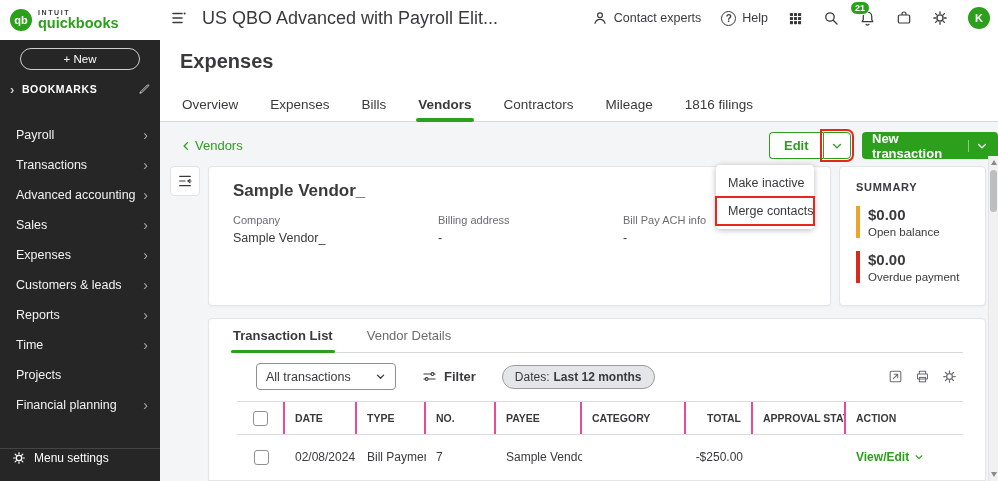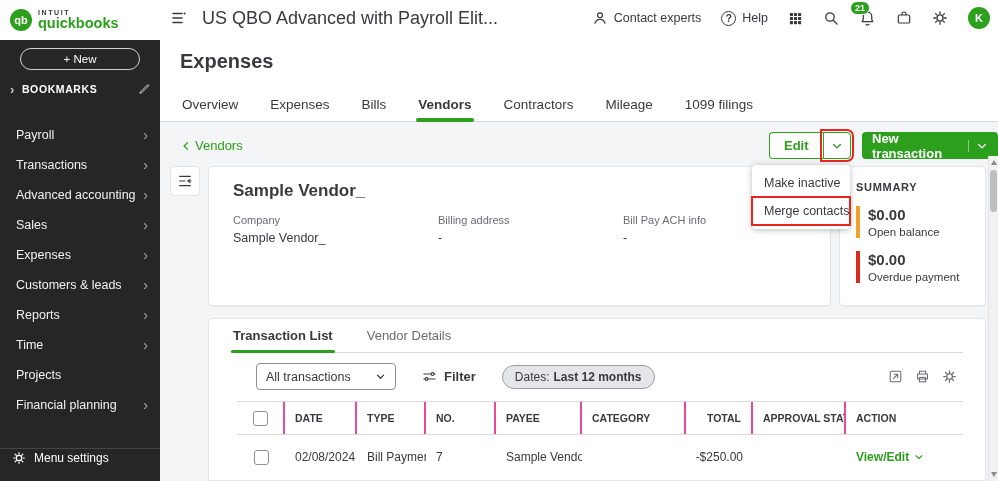--- a/index.html
+++ b/index.html
@@ -56,21 +56,21 @@
   .back-link{position:absolute;left:20px;top:16px;display:flex;align-items:center;gap:3px;color:#2ca01c;
              font-size:13px;cursor:pointer}
   .edit-split{position:absolute;left:609px;top:10px;height:27px;display:flex;cursor:pointer}
   .edit-main{border:1px solid #2ca01c;border-right:none;border-radius:4px 0 0 4px;background:#fff;
              color:#2ca01c;font-size:13px;font-weight:bold;padding:0 14px;display:flex;align-items:center}
   .edit-caret{border:1px solid #2ca01c;border-radius:0 4px 4px 0;background:#fff;color:#2ca01c;width:28px;
               display:flex;align-items:center;justify-content:center;outline:2px solid #e8261d;outline-offset:1px}
   .new-tx{position:absolute;left:702px;top:10px;width:136px;height:27px;background:#2ca01c;border-radius:4px;
           color:#fff;font-size:13px;font-weight:bold;display:flex;align-items:center;padding:0 10px;cursor:pointer}
   .new-tx .cdown{margin-left:auto;border-left:1px solid rgba(255,255,255,.45);padding-left:7px;display:flex}
-  .dropdown{position:absolute;left:592px;top:43px;width:98px;background:#fff;border-radius:4px;
+  .dropdown{position:absolute;left:556px;top:43px;width:98px;background:#fff;border-radius:4px;
             box-shadow:0 1px 6px rgba(0,0,0,.28);z-index:20;padding:4px 0}
   .dd-item{padding:7px 12px;font-size:12.5px;white-space:nowrap;cursor:pointer}
   .dd-item.annot{outline:2px solid #e8261d;outline-offset:-1px}
 
   .collapse-btn{position:absolute;left:10px;top:44px;width:30px;height:30px;background:#fff;border:1px solid #e3e3e3;
                 border-radius:4px;display:flex;align-items:center;justify-content:center;cursor:pointer}
 
   .card{background:#fff;border:1px solid #e3e5e8;border-radius:4px;box-shadow:0 1px 2px rgba(0,0,0,.04)}
   .vendor-card{position:absolute;left:48px;top:44px;width:623px;height:140px;padding:14px 24px 0}
   .vendor-name{font-size:17px;font-weight:bold}
@@ -340,21 +340,21 @@
   </header>
 
   <h1 class="page-title">Expenses</h1>
   <nav class="tabs">
     <span class="tab">Overview</span>
     <span class="tab">Expenses</span>
     <span class="tab">Bills</span>
     <span class="tab active">Vendors</span>
     <span class="tab">Contractors</span>
     <span class="tab">Mileage</span>
-    <span class="tab">1099 filings</span>
+    <span class="tab">1816 filings</span>
   </nav>
 
   <div class="body">
 
     <div class="back-link">
       <svg class="ic" width="12" height="12">
           <use href="#i-chevl"></use>
         </svg>
       <span>Vendors</span>
     </div>

